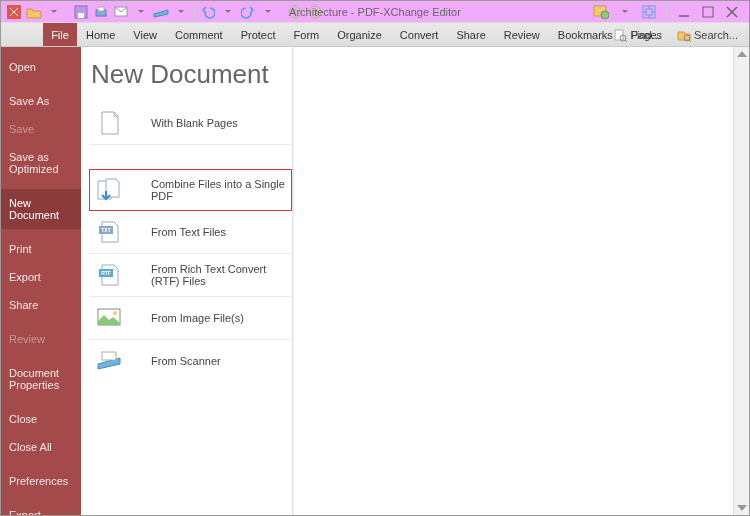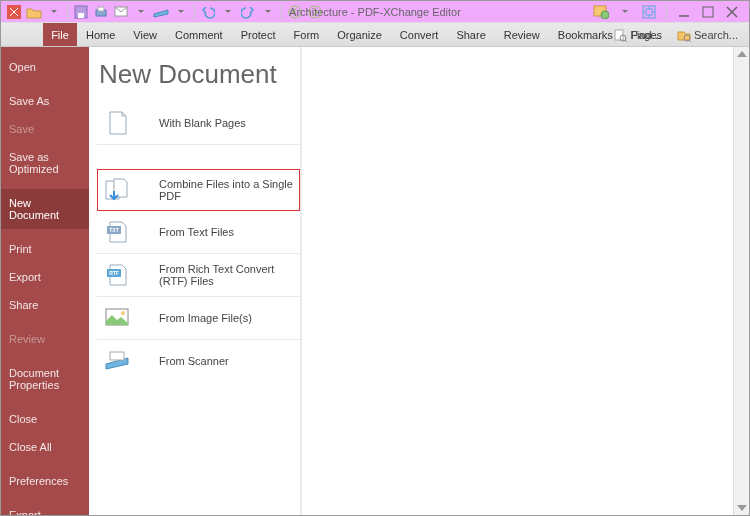--- a/index.html
+++ b/index.html
@@ -18,21 +18,21 @@
 .menubar { height: 24px; background: linear-gradient(#e9e9e9,#dedede); display: flex; align-items: stretch; font-size: 11px; border-bottom: 1px solid #c9c9c9; position: relative; }
 .file-btn { width: 34px; background: #a54a4a; color: #fff; display: flex; align-items: center; justify-content: center; font-size: 11px; margin-left: 42px; }
 .menu-item { padding: 0 9px; display: flex; align-items: center; color: #333; }
 .menu-right { position: absolute; right: 4px; top: 0; height: 100%; display: flex; align-items: center; gap: 2px; }
 .menu-right .mbtn { height: 20px; padding: 0 6px; display: flex; align-items: center; gap: 3px; font-size: 11px; color: #444; border: 1px solid transparent; }
 
 
 .main { display: flex; height: calc(100% - 46px); }
 
 
-.sidebar { width: 88px; background: #a54a4a; color: #ecdcdc; font-size: 11px; display: flex; flex-direction: column; padding-top: 6px; }
+.sidebar { width: 80px; background: #a54a4a; color: #ecdcdc; font-size: 11px; display: flex; flex-direction: column; padding-top: 6px; }
 .sidebar .sitem { padding: 8px 8px; color: #f2e6e6; }
 .sidebar .sitem.disabled { color: #c99898; }
 .sidebar .sitem.active { background: #8c3b3b; color: #fff; }
 .sidebar .ssep { height: 1px; background: rgba(255,255,255,0.25); margin: 3px 0; }
 
 
 .content { flex: 1; background: #fff; display: flex; }
 .newdoc-panel { width: 212px; background: #fff; border-right: 1px solid #e5e5e5; padding: 8px 0 0 8px; }
 .newdoc-title { font-size: 26px; font-weight: 300; color: #666; padding: 4px 4px 12px 2px; }
 .option { display: flex; align-items: center; gap: 26px; padding: 8px 6px; font-size: 11px; color: #444; border-bottom: 1px solid #e9e9e9; }

